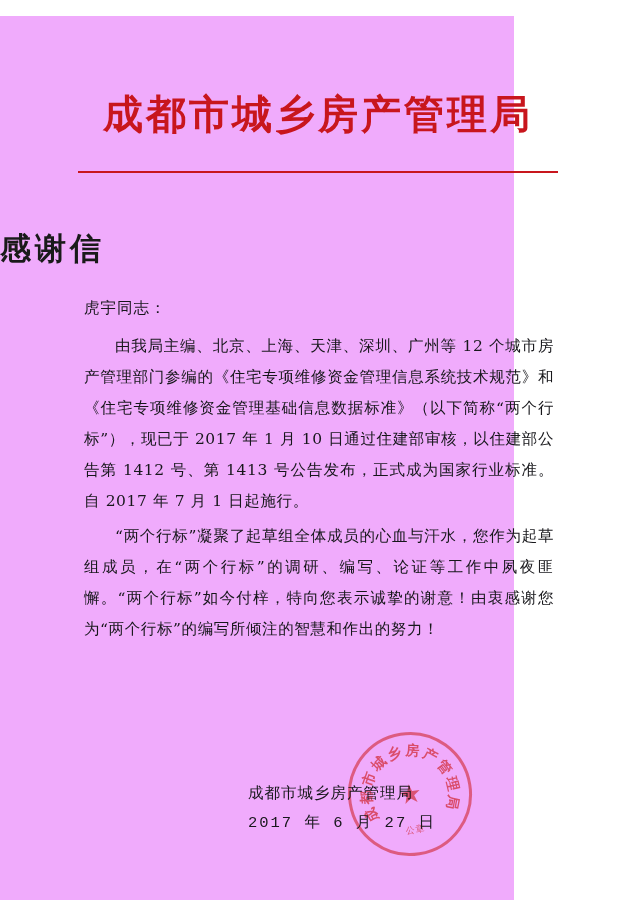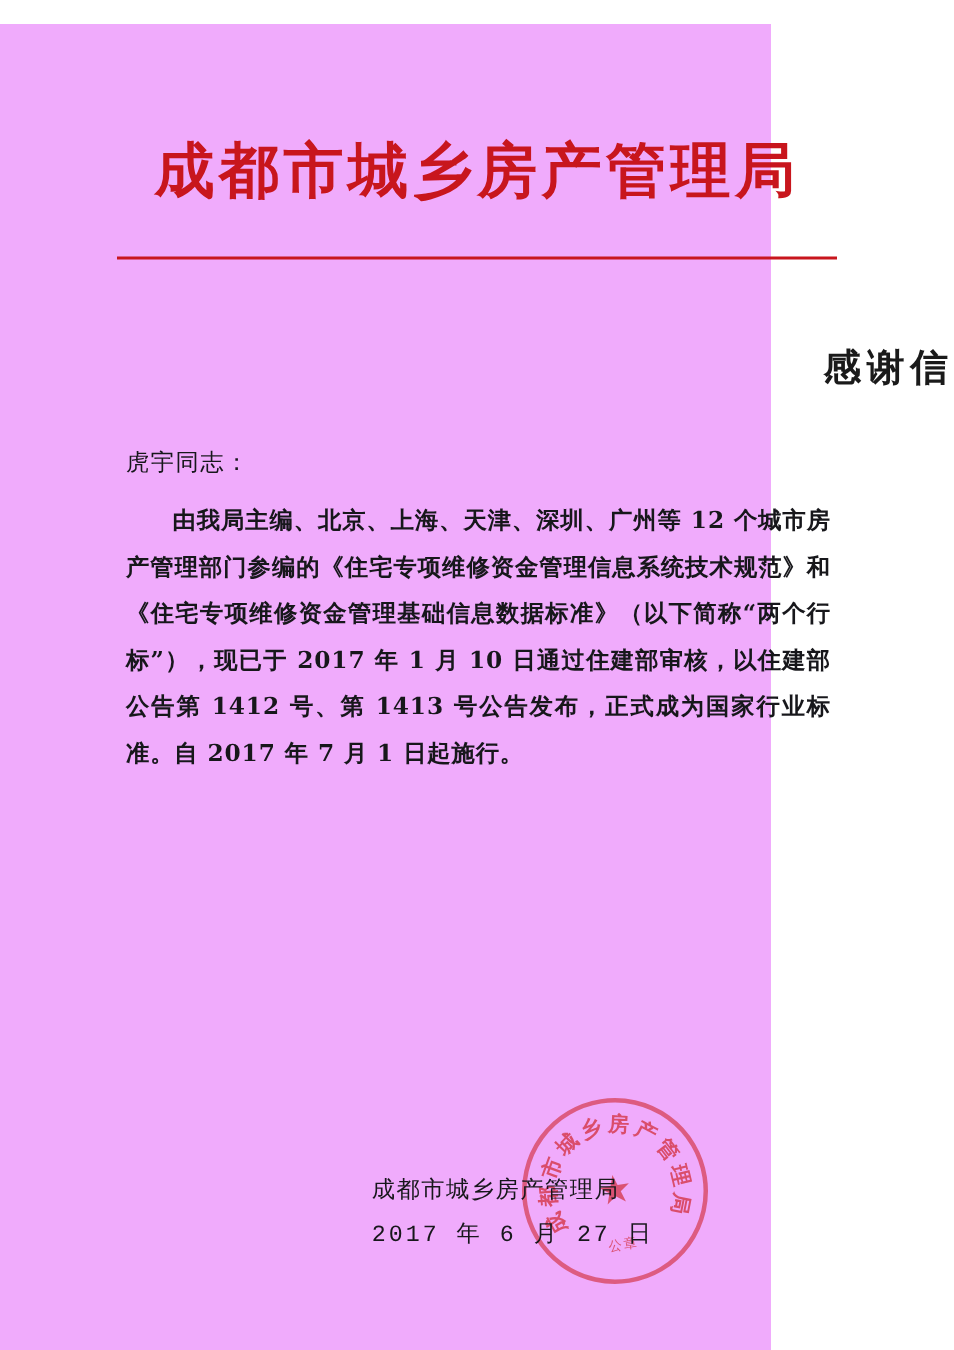--- a/index.html
+++ b/index.html
@@ -48,24 +48,24 @@
     height: 2px;
     background: #c8161d;
   }
 
   
   .doc-title {
     position: absolute;
     left: 0;
     top: 212px;
     width: 636px;
-    text-align: right;
+    text-align: left;
     font-family: "DejaVu Serif", serif;
     font-weight: bold;
-    font-size: 25px;
+    font-size: 31px;
     letter-spacing: 4px;
     color: #1a1a1a;
   }
 
   .salutation {
     position: absolute;
     left: 84px;
     top: 282px;
     font-family: Liberation Serif, serif;
     font-size: 15.5px;
@@ -77,21 +77,20 @@
     position: absolute;
     left: 84px;
     top: 315px;
     width: 470px;
     font-family: "DejaVu Serif", serif;
     font-size: 15.5px;
     line-height: 31px;
     color: #17171b;
     letter-spacing: 0.6px;
     text-align: justify;
-    font-weight: bold;
   }
   .body-text p {
     margin: 0 0 4px 0;
     text-indent: 2em;
   }
 
   
   .signature {
     position: absolute;
     right: 78px;
@@ -181,20 +180,21 @@
     <div class="letterhead-title">成都市城乡房产管理局</div>
   </div>
   <div class="letterhead-rule"></div>
 
   <div class="doc-title">感谢信</div>
 
   <div class="salutation">虎宇同志：</div>
 
   <div class="body-text">
     <p>由我局主编、北京、上海、天津、深圳、广州等 12 个城市房产管理部门参编的《住宅专项维修资金管理信息系统技术规范》和《住宅专项维修资金管理基础信息数据标准》（以下简称“两个行标”），现已于 2017 年 1 月 10 日通过住建部审核，以住建部公告第 1412 号、第 1413 号公告发布，正式成为国家行业标准。自 2017 年 7 月 1 日起施行。</p>
+    <p>“两个行标”凝聚了起草组全体成员的心血与汗水，您作为起草组成员，在“两个行标”的调研、编写、论证等工作中夙夜匪懈。“两个行标”如今付梓，特向您表示诚挚的谢意！由衷感谢您为“两个行标”的编写所倾注的智慧和作出的努力！</p>
   </div>
 
   <div class="seal">
     <div class="seal-inner">
       <div class="seal-text" id="seal-ring">
           <span class="seal-char" style="transform: translate(-41.3px, 15px) rotate(-110deg);">成</span>
           <span class="seal-char" style="transform: translate(-43.9px, -3.4px) rotate(-85.6deg);">都</span>
           <span class="seal-char" style="transform: translate(-38.5px, -21.3px) rotate(-61.1deg);">市</span>
           <span class="seal-char" style="transform: translate(-26.3px, -35.3px) rotate(-36.7deg);">城</span>
           <span class="seal-char" style="transform: translate(-9.3px, -43px) rotate(-12.2deg);">乡</span>

